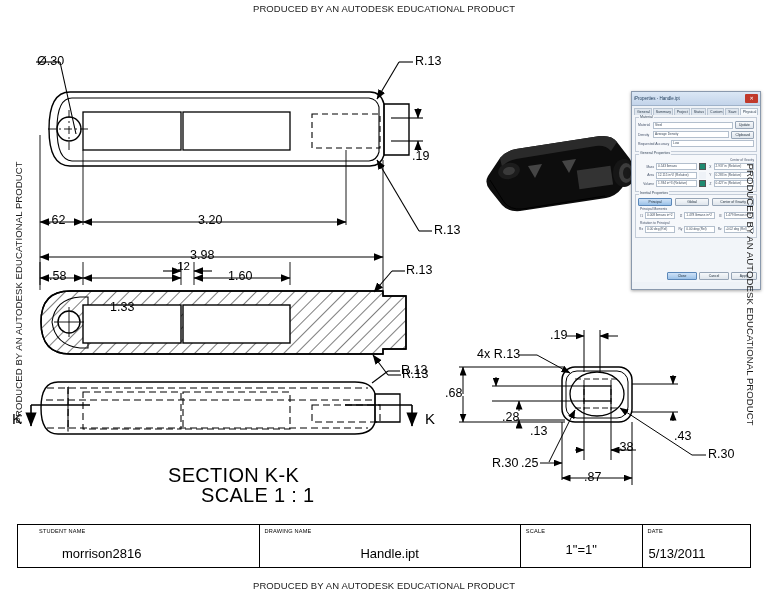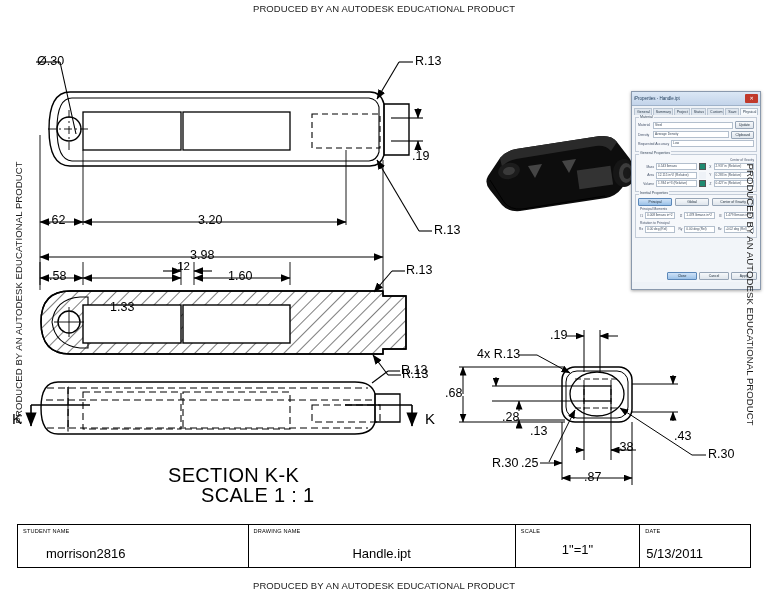--- a/index.html
+++ b/index.html
@@ -70,20 +70,21 @@
 
   
   .titleblock {
     position: absolute;
     left: 17px; top: 524px;
     width: 734px; height: 44px;
     border: 1.6px solid #000;
     box-sizing: border-box;
     display: flex;
     background: #fff;
+    padding-left: 16px;
   }
   .tb-cell {
     border-right: 1.4px solid #000;
     box-sizing: border-box;
     position: relative;
   }
   .tb-cell:last-child { border-right: none; text-align: center; }
   .tb-head {
     position: absolute;
     left: 5px; top: 3px;

